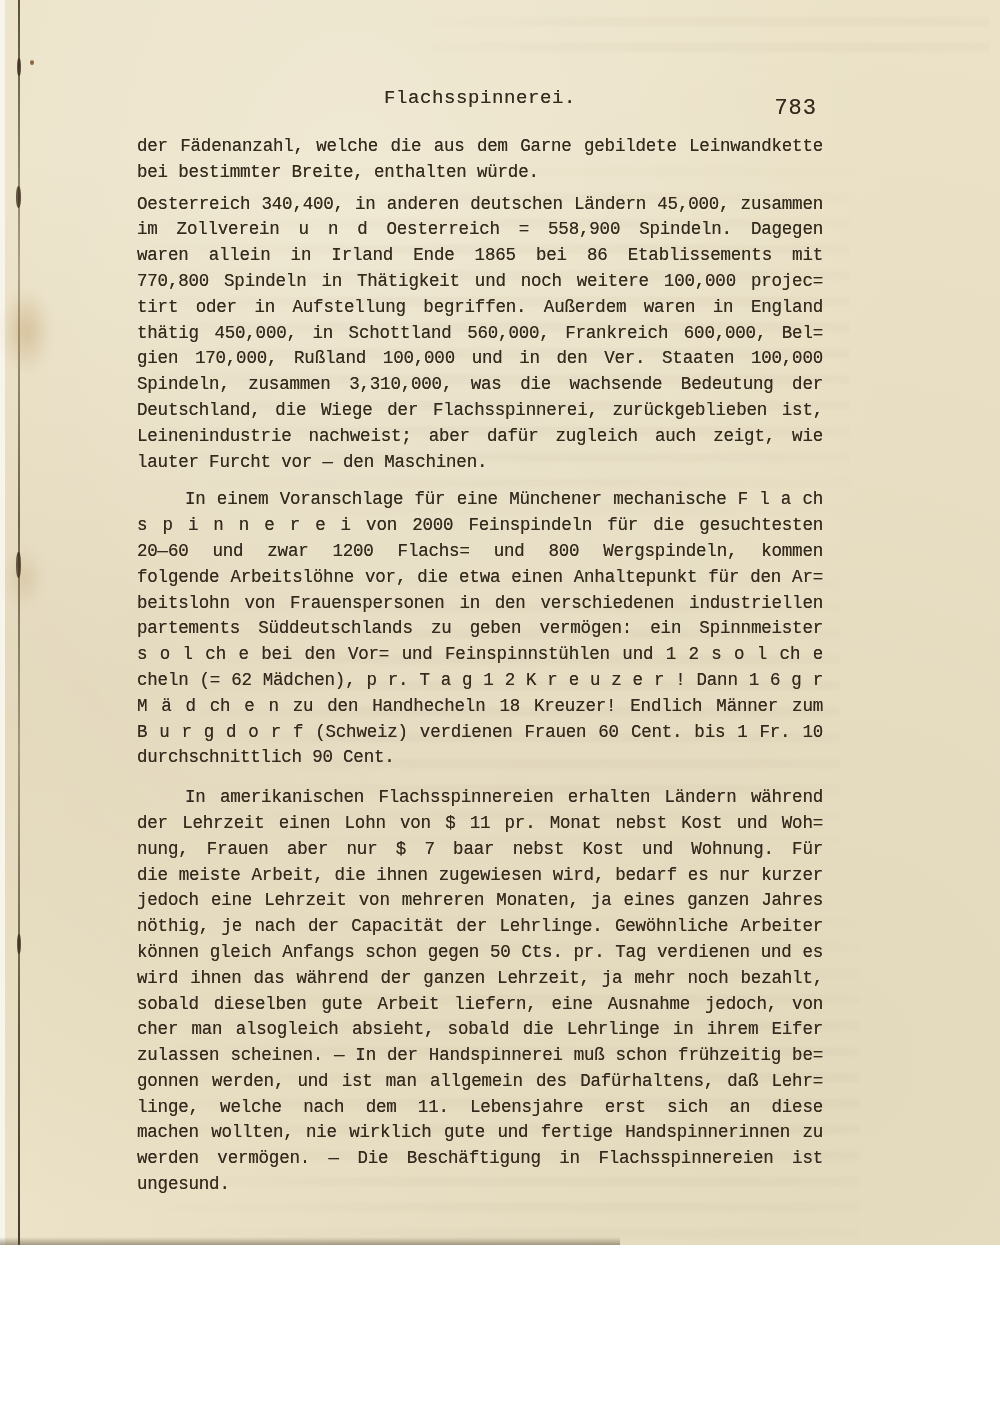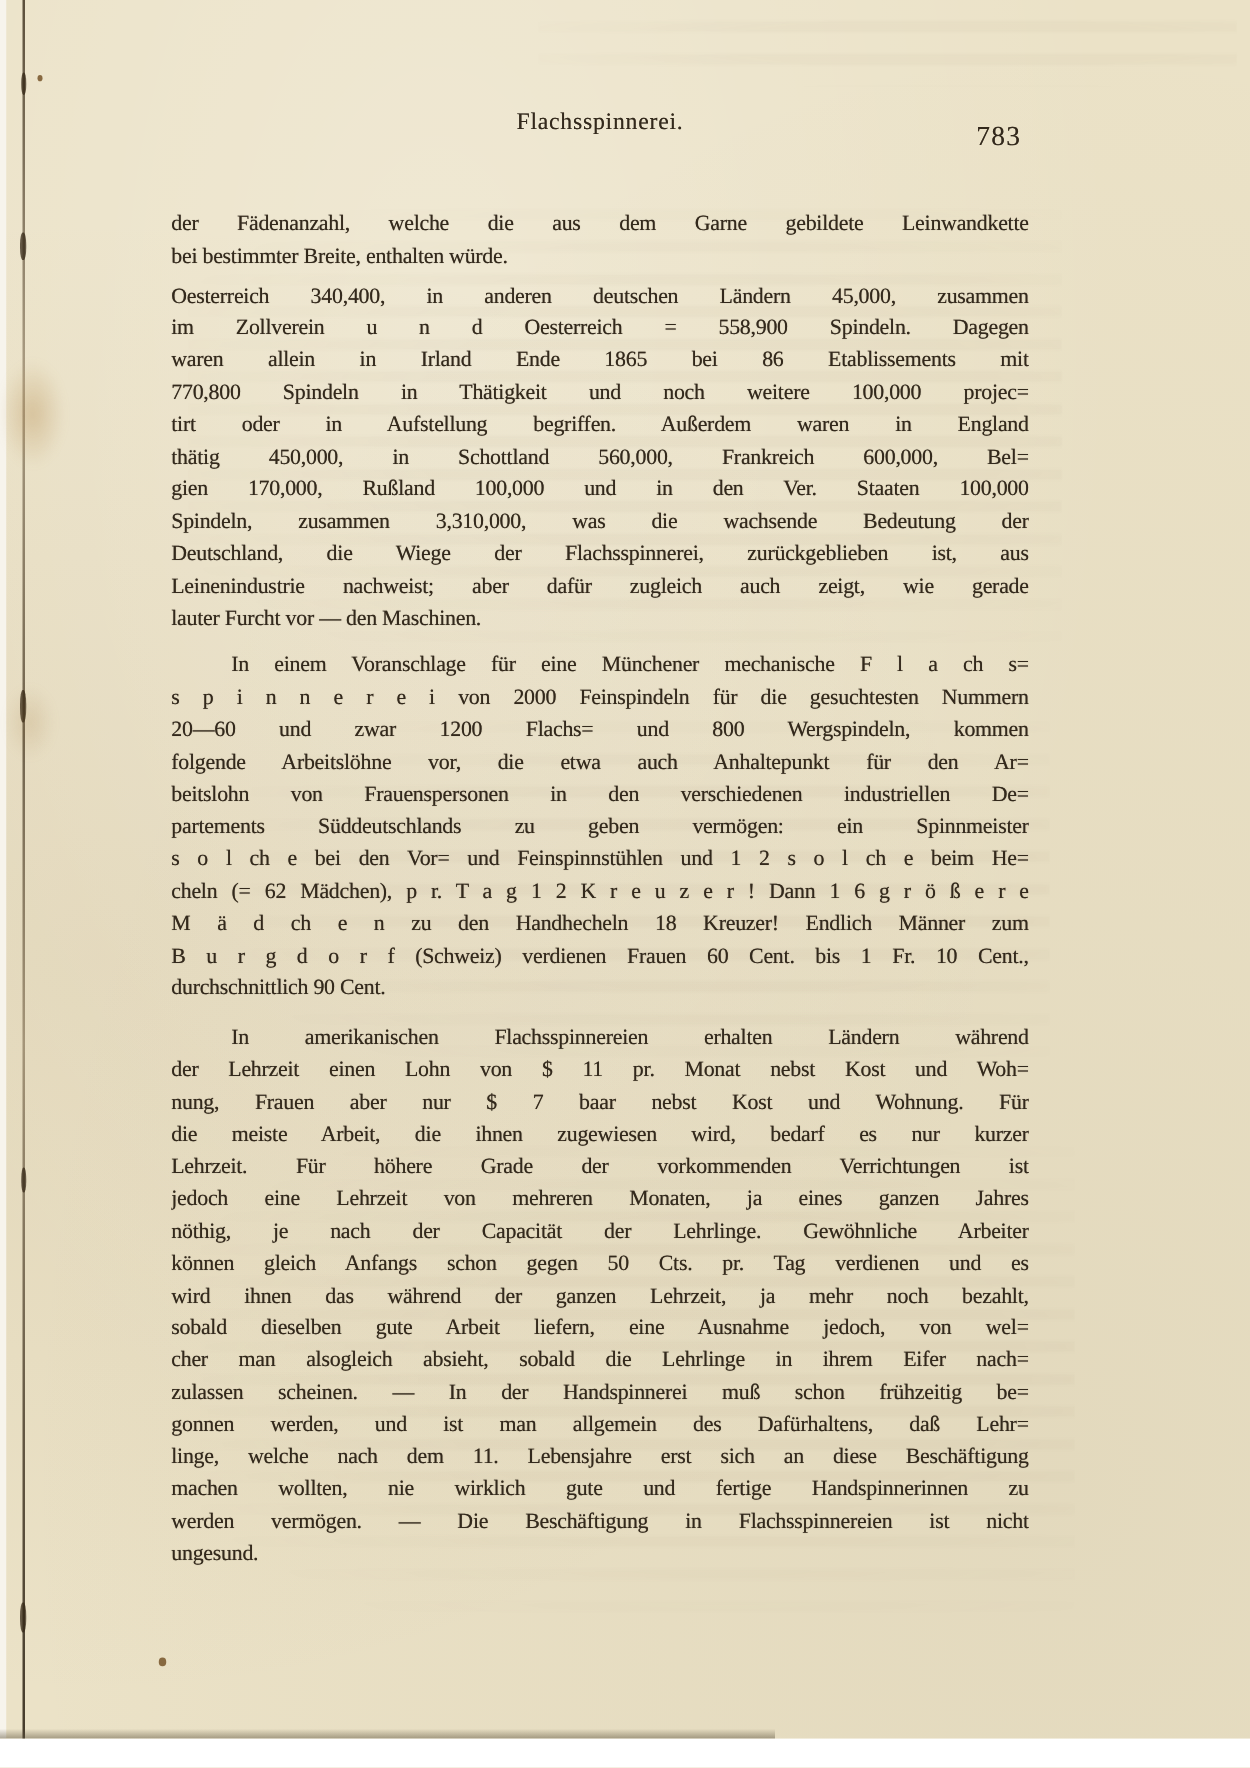--- a/index.html
+++ b/index.html
@@ -1,25 +1,25 @@
 <!DOCTYPE html>
 <html><head>
 <meta charset="utf-8">
 <style>
   html,body{margin:0;padding:0;}
   .page{
     position:relative;
-    width:1000px;height:1391px;
+    width:1000px;height:1245px;
     background:
       radial-gradient(ellipse at 35% 18%, rgba(255,255,255,0.22), transparent 60%),
       radial-gradient(ellipse at 85% 85%, rgba(120,100,60,0.07), transparent 70%),
       radial-gradient(ellipse at 8% 55%, rgba(150,120,70,0.10), transparent 55%),
       #ebe2c7;
     overflow:hidden;
-    font-family:Liberation Serif, serif;
+    font-family:Liberation Mono, monospace;
     color:#33291c;
   }
   
   .left-edge{position:absolute;left:0;top:0;width:5px;height:100%;background:#f7f4ec;}
   .crease{position:absolute;left:18px;top:0;width:2px;height:100%;
     background:linear-gradient(to bottom,
       rgba(55,42,24,.8), rgba(95,75,48,.45) 22%, rgba(60,46,26,.7) 42%,
       rgba(100,80,52,.5) 60%, rgba(55,42,24,.75) 82%, rgba(40,30,16,.85));
   }
   .knot{position:absolute;background:rgba(52,39,22,.75);border-radius:45%;filter:blur(.6px);}
@@ -42,21 +42,21 @@
   .running-title{
     position:absolute;left:0;right:0;top:3px;text-align:center;
     font-size:19px;letter-spacing:.6px;
     text-shadow:0 0 .5px rgba(51,41,28,.65);
   }
   .page-number{
     position:absolute;right:6px;top:12px;font-size:22px;letter-spacing:1px;
     text-shadow:0 0 .4px rgba(51,41,28,.6);
   }
   
-  .text-block{position:absolute;left:137px;top:134px;width:686px;margin-top:32px;}
+  .text-block{position:absolute;left:137px;top:134px;width:686px;}
   .para{margin:0;}
   .para.m1{margin-top:6px;}
   .para.m2{margin-top:12px;}
   .para.m3{margin-top:14px;}
   .line{
     font-size:17.5px;line-height:25.8px;letter-spacing:-0.2px;
     text-align:justify;text-align-last:justify;
     white-space:normal;overflow:hidden;height:25.8px;
     text-shadow:0 0 .55px rgba(51,41,28,.7);
   }
@@ -107,35 +107,34 @@
         <div class="line">gien 170,000, Rußland 100,000 und in den Ver. Staaten 100,000</div>
         <div class="line">Spindeln, zusammen 3,310,000, was die wachsende Bedeutung der</div>
         <div class="line">Deutschland, die Wiege der Flachsspinnerei, zurückgeblieben ist, aus</div>
         <div class="line">Leinenindustrie nachweist; aber dafür zugleich auch zeigt, wie gerade</div>
         <div class="line last">lauter Furcht vor — den Maschinen.</div>
       </div>
       <div class="para m2">
         <div class="line first">In einem Voranschlage für eine Münchener mechanische F l a ch s=</div>
         <div class="line">s p i n n e r e i von 2000 Feinspindeln für die gesuchtesten Nummern</div>
         <div class="line">20—60 und zwar 1200 Flachs= und 800 Wergspindeln, kommen</div>
-        <div class="line">folgende Arbeitslöhne vor, die etwa auch Anhaltepunkt für den Ar=</div>
+        <div class="line">folgende Arbeitslöhne vor, die etwa einen Anhaltepunkt für den Ar=</div>
         <div class="line">beitslohn von Frauenspersonen in den verschiedenen industriellen De=</div>
         <div class="line">partements Süddeutschlands zu geben vermögen: ein Spinnmeister</div>
         <div class="line">s o l ch e bei den Vor= und Feinspinnstühlen und 1 2 s o l ch e beim He=</div>
         <div class="line">cheln (= 62 Mädchen), p r. T a g 1 2 K r e u z e r !  Dann 1 6 g r ö ß e r e</div>
         <div class="line">M ä d ch e n zu den Handhecheln 18 Kreuzer!  Endlich Männer zum</div>
         <div class="line">B u r g d o r f (Schweiz) verdienen Frauen 60 Cent. bis 1 Fr. 10 Cent.,</div>
         <div class="line last">durchschnittlich 90 Cent.</div>
       </div>
       <div class="para m3">
         <div class="line first">In amerikanischen Flachsspinnereien erhalten Ländern während</div>
         <div class="line">der Lehrzeit einen Lohn von $ 11 pr. Monat nebst Kost und Woh=</div>
         <div class="line">nung, Frauen aber nur $ 7 baar nebst Kost und Wohnung. Für</div>
         <div class="line">die meiste Arbeit, die ihnen zugewiesen wird, bedarf es nur kurzer</div>
-        <div class="line">Lehrzeit. Für höhere Grade der vorkommenden Verrichtungen ist</div>
         <div class="line">jedoch eine Lehrzeit von mehreren Monaten, ja eines ganzen Jahres</div>
         <div class="line">nöthig, je nach der Capacität der Lehrlinge. Gewöhnliche Arbeiter</div>
         <div class="line">können gleich Anfangs schon gegen 50 Cts. pr. Tag verdienen und es</div>
         <div class="line">wird ihnen das während der ganzen Lehrzeit, ja mehr noch bezahlt,</div>
         <div class="line">sobald dieselben gute Arbeit liefern, eine Ausnahme jedoch, von wel=</div>
         <div class="line">cher man alsogleich absieht, sobald die Lehrlinge in ihrem Eifer nach=</div>
         <div class="line">zulassen scheinen. — In der Handspinnerei muß schon frühzeitig be=</div>
         <div class="line">gonnen werden, und ist man allgemein des Dafürhaltens, daß Lehr=</div>
         <div class="line">linge, welche nach dem 11. Lebensjahre erst sich an diese Beschäftigung</div>
         <div class="line">machen wollten, nie wirklich gute und fertige Handspinnerinnen zu</div>

